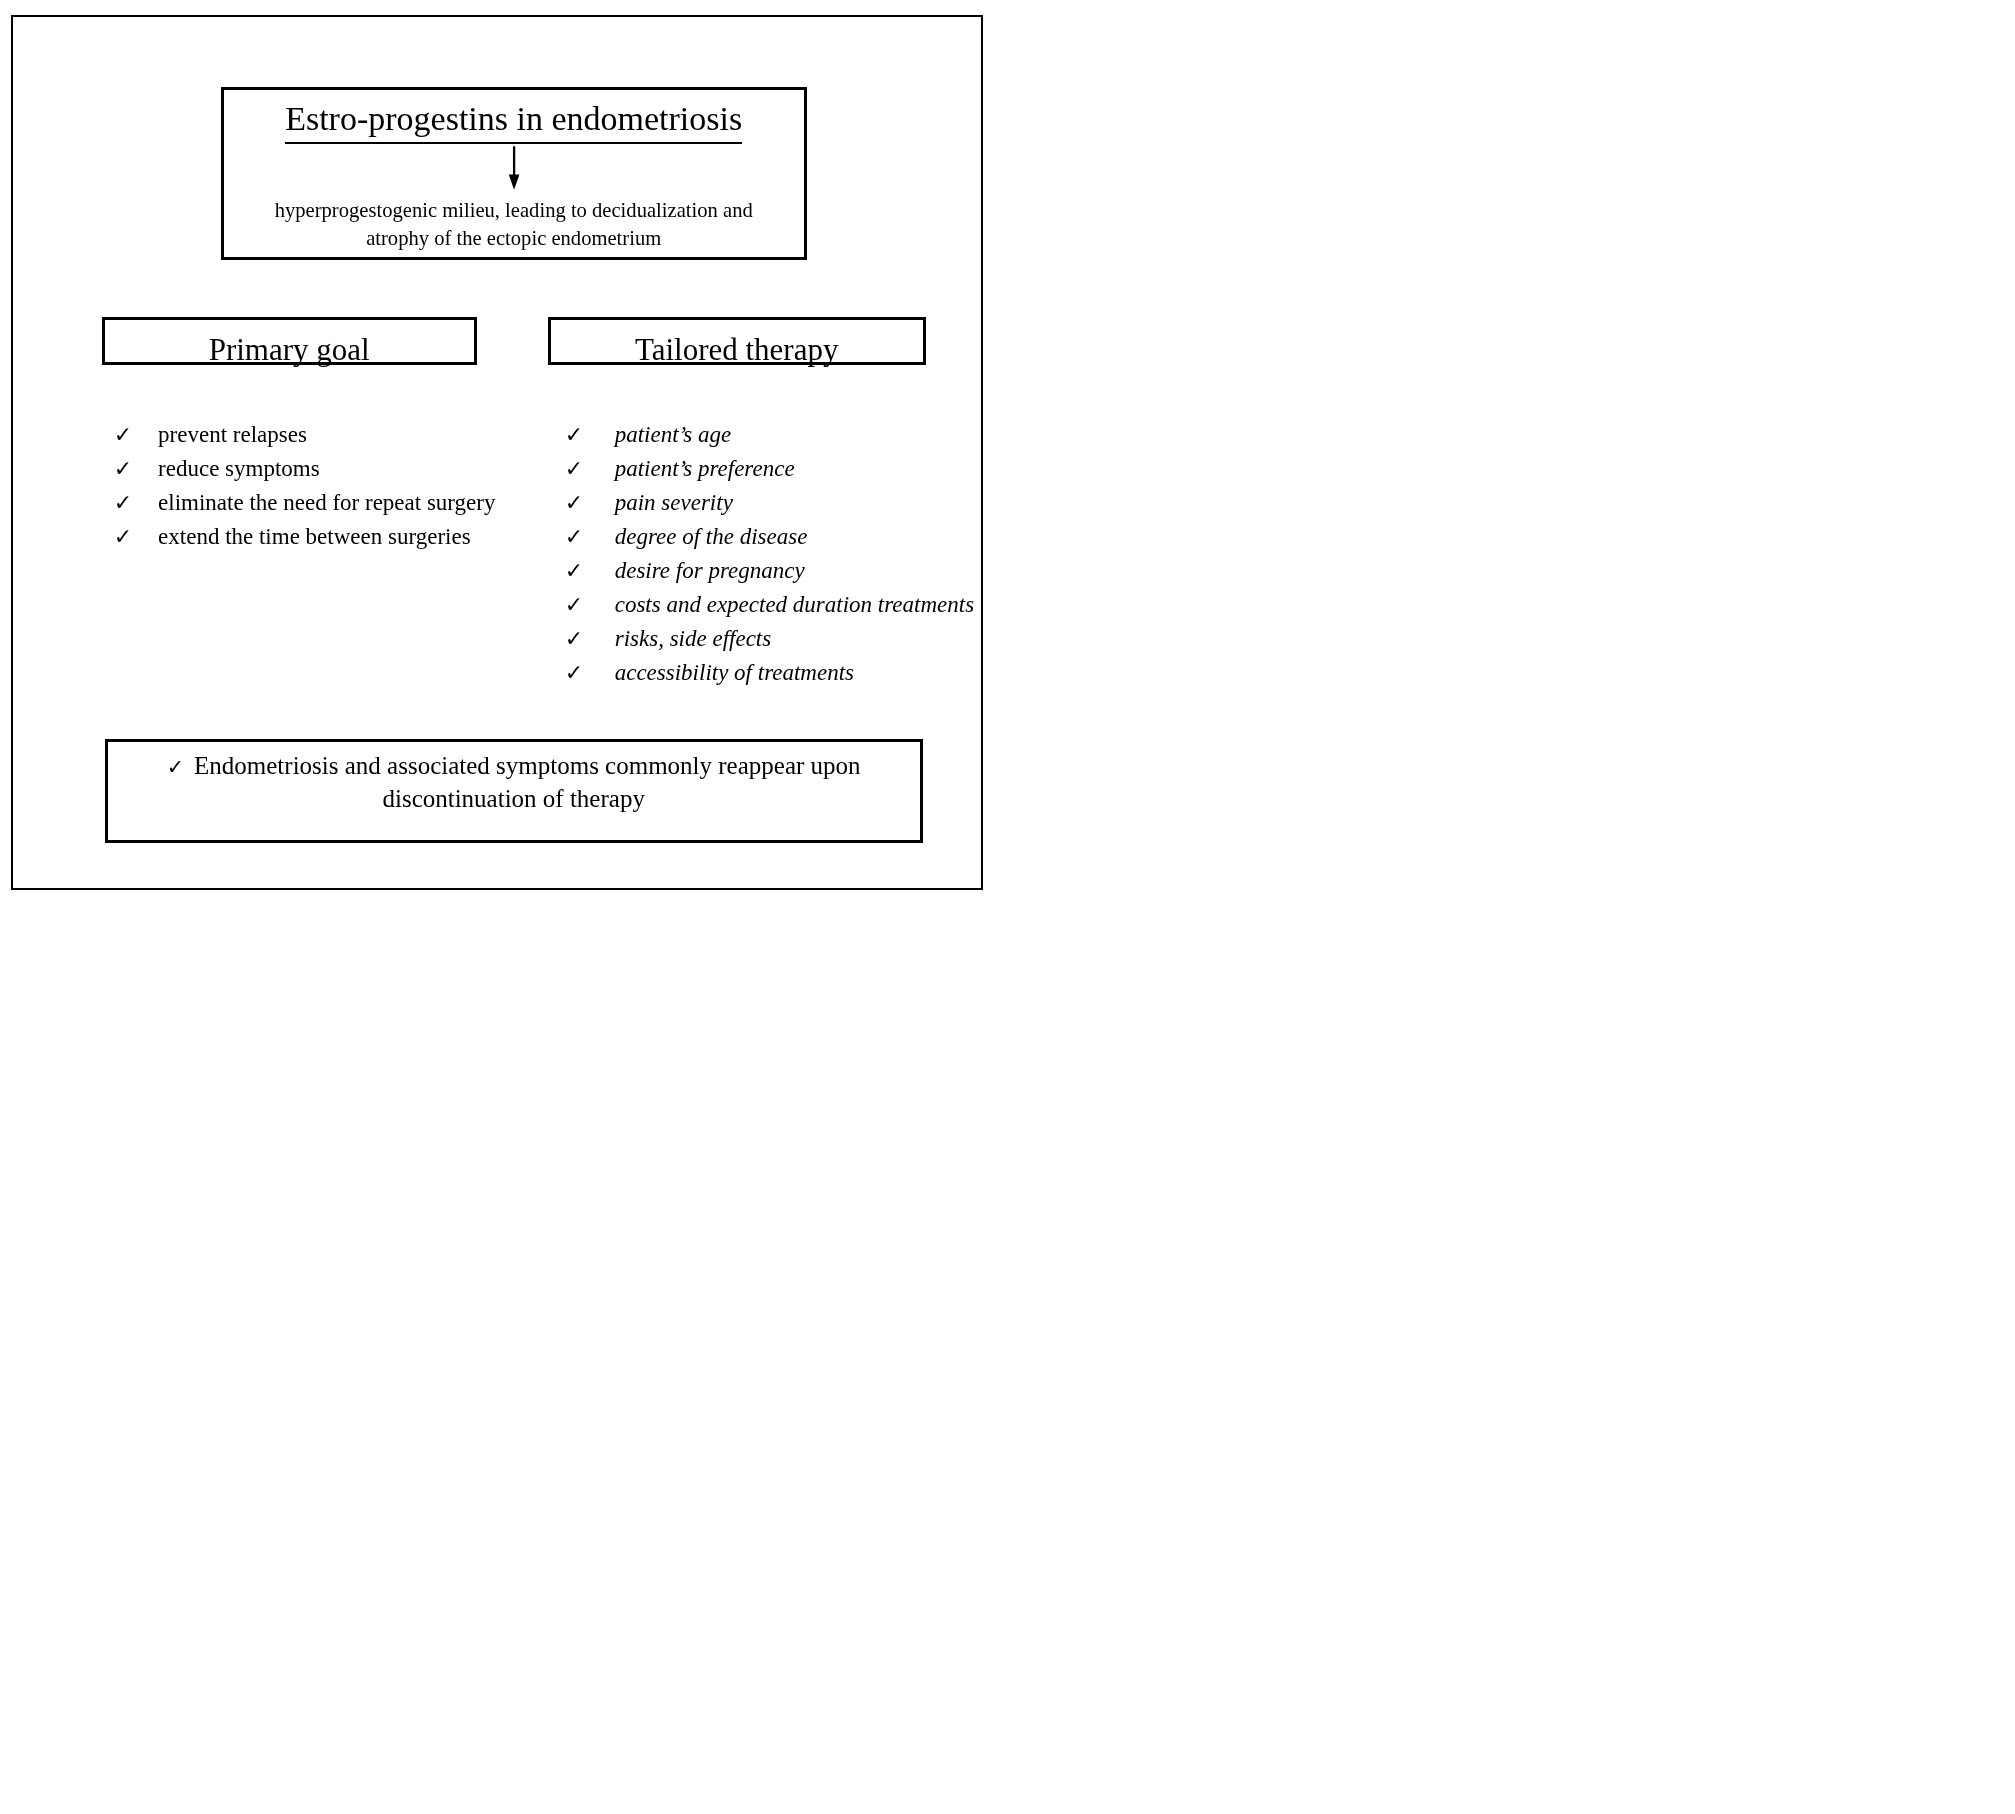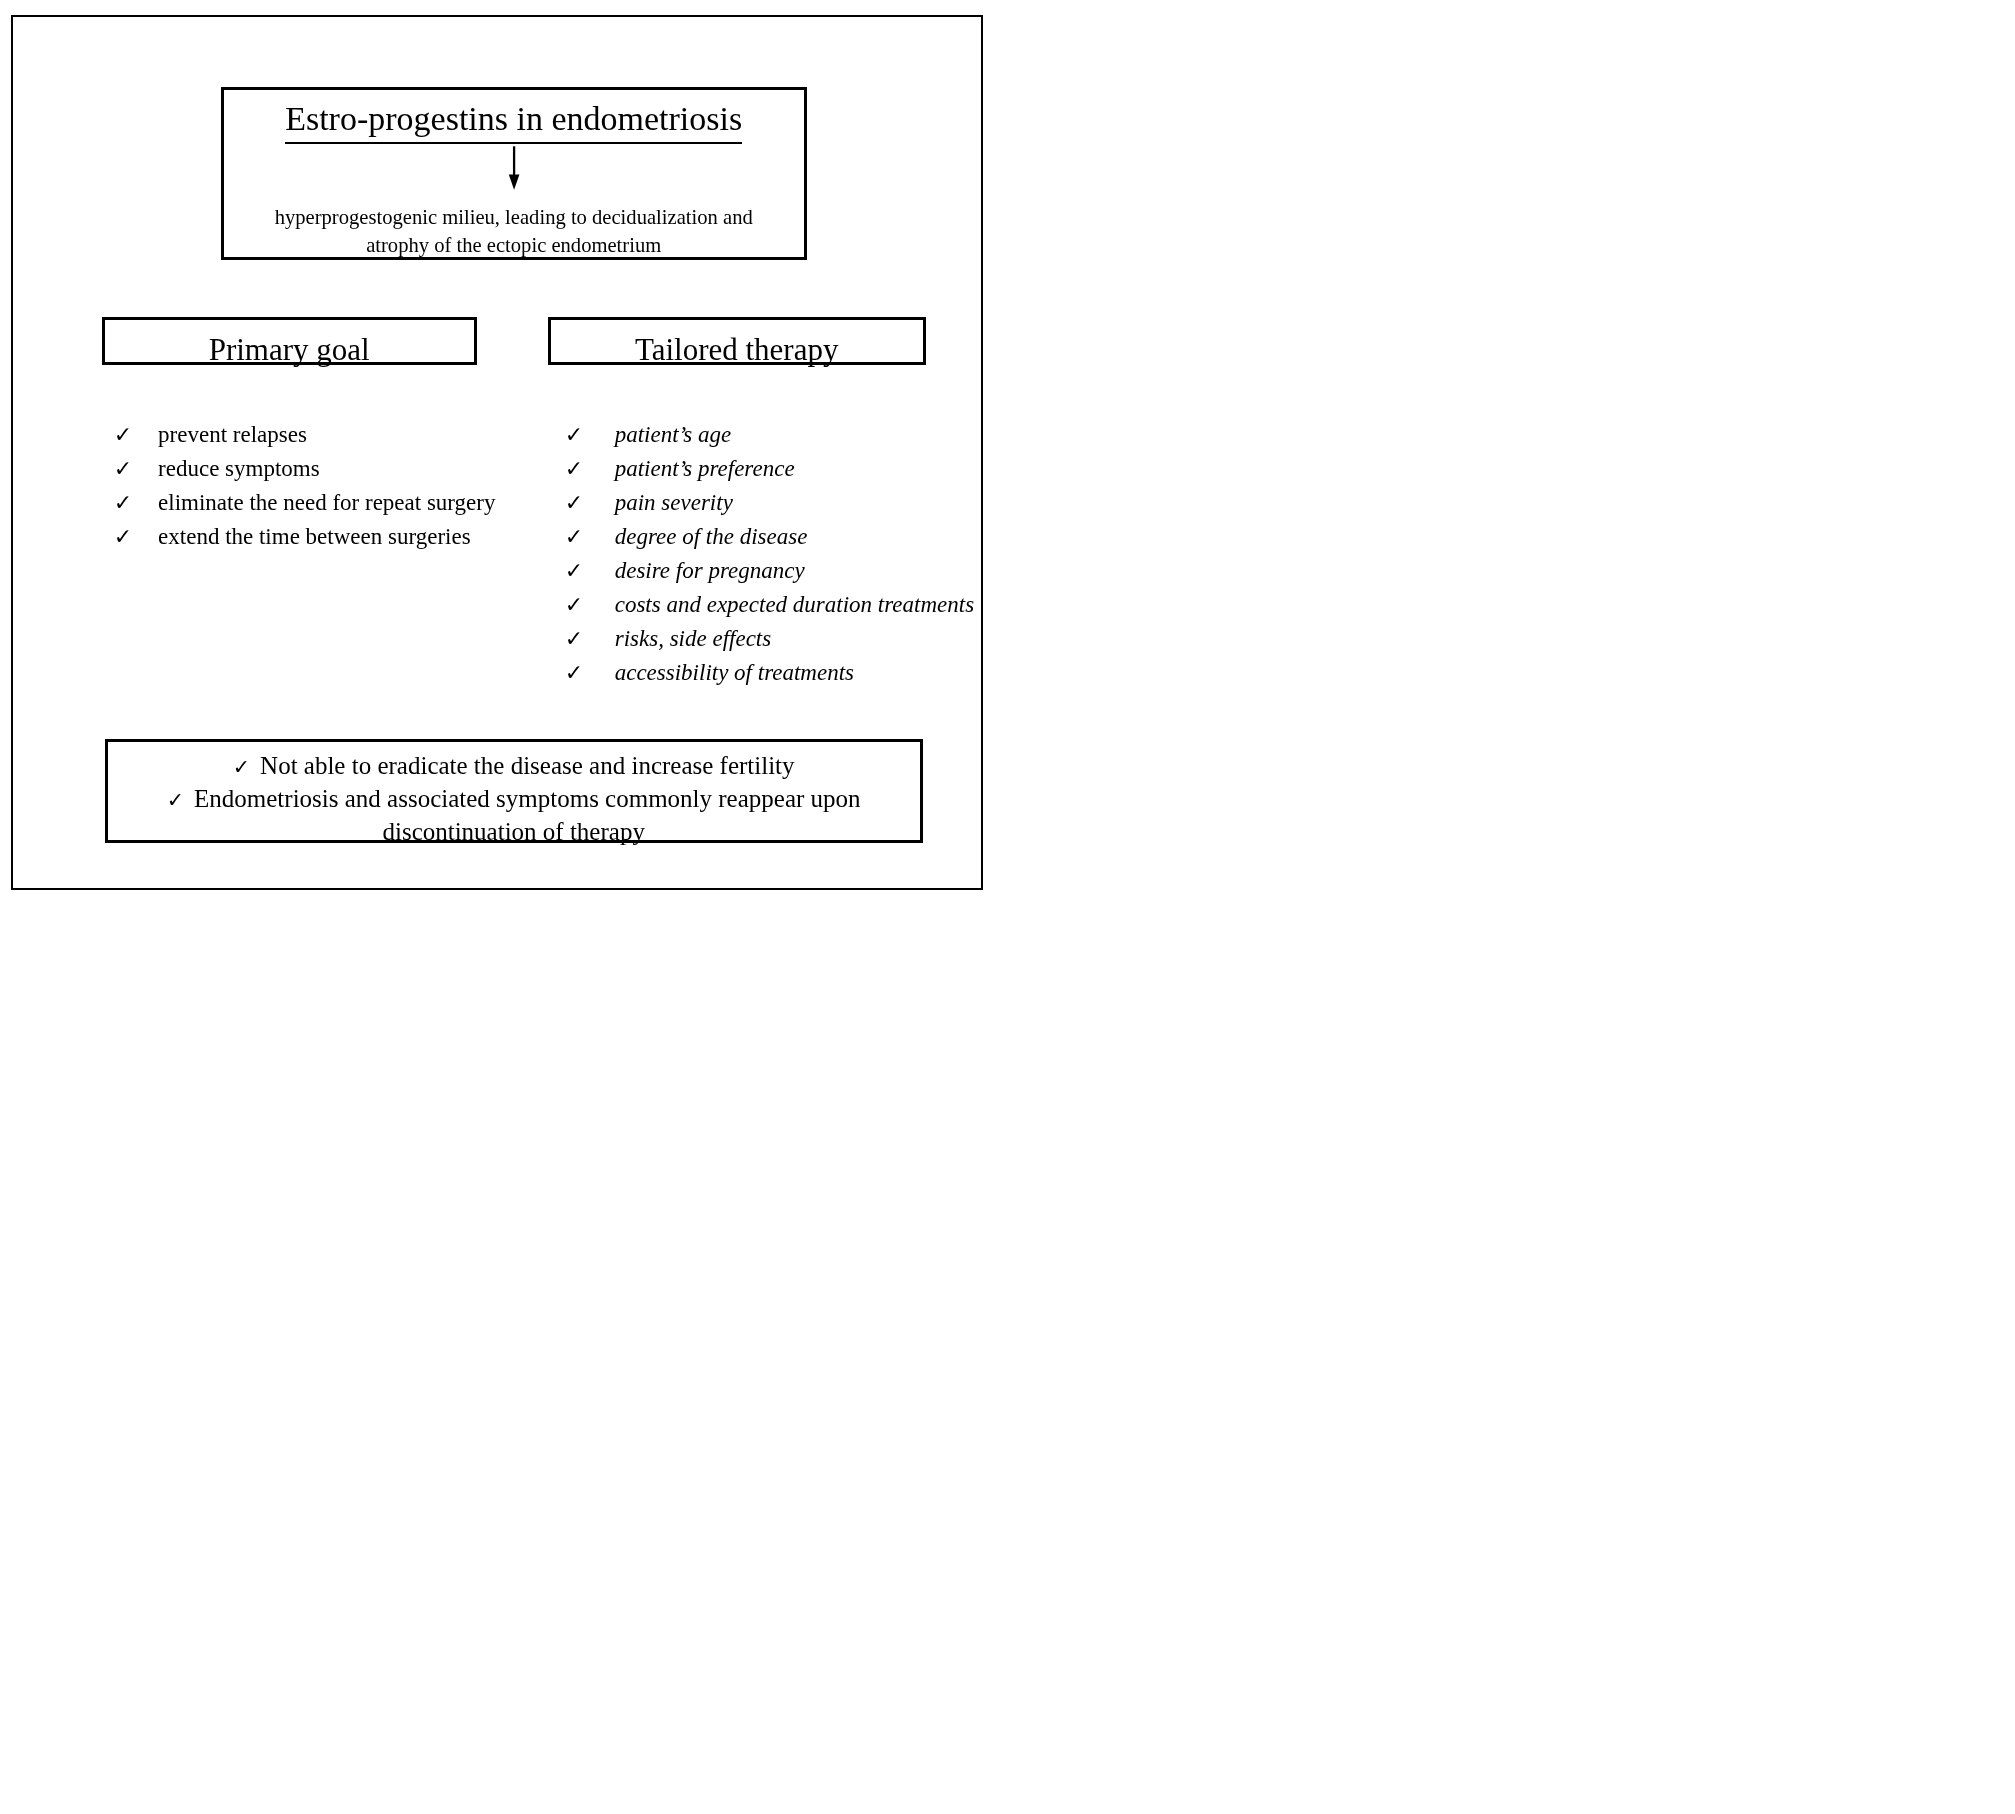--- a/index.html
+++ b/index.html
@@ -45,21 +45,21 @@
     line-height: 37px;
     border-bottom: 2.3px solid #000000;
     padding-bottom: 4.6px;
     white-space: nowrap;
   }
   .arrow-down {
     display: block;
     margin: 2.3px auto 0 auto;
   }
   .top-desc {
-    margin-top: 13px;
+    margin-top: 6px;
   }
   .desc-line {
     font-size: 20.6px;
     line-height: 28px;
     white-space: nowrap;
   }
   .heading-box {
     position: absolute;
     top: 300px;
     height: 48px;
@@ -206,20 +206,19 @@
         </div>
 
         <div class="check-item">
           <span class="check">✓</span>
           <span class="item-text">accessibility of treatments</span>
         </div>
       </div>
 
     <div class="box summary-box">
 
-        <div class="summary-item"><span class="check">✓</span><span>Not able to eradicate the disease  and increase fertility</span></div>
 
         <div class="summary-item"><span class="check">✓</span><span>Endometriosis and associated symptoms commonly reappear upon discontinuation of therapy</span></div>
       </div>
 
   </div>
 </div>
 
 
 </body></html>

